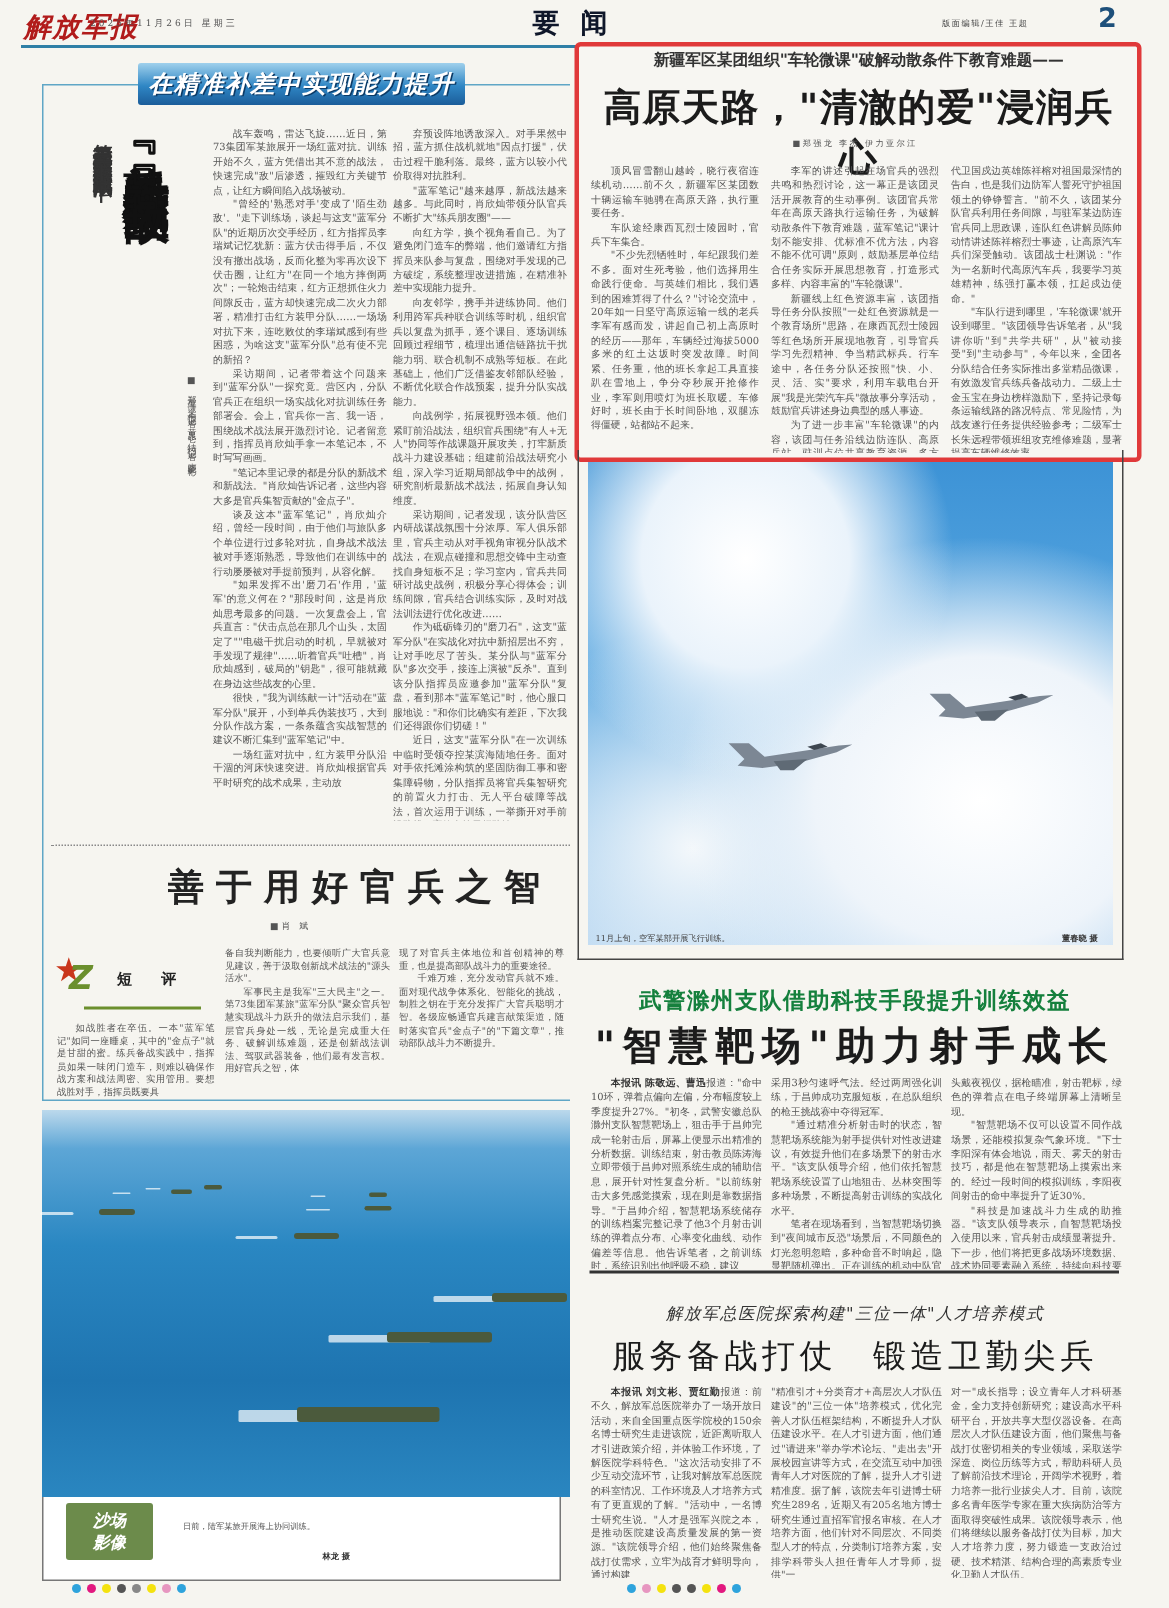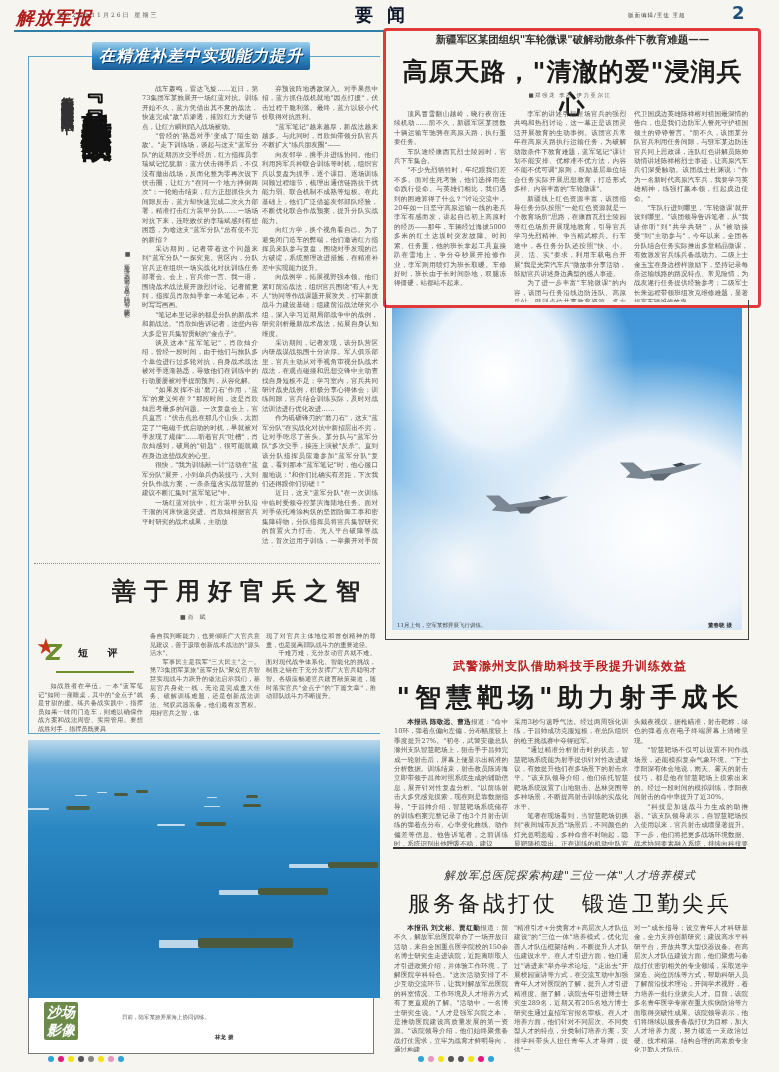--- a/index.html
+++ b/index.html
@@ -21,35 +21,35 @@
 .dotted-sep{left:34px;top:563px;width:346px;border-top:1px dotted #888}
 .commentary-title{left:100px;top:575px;width:280px;text-align:center;font-family:"DejaVu Sans",sans-serif;font-size:24px;font-weight:bold;color:#222;letter-spacing:8px}
 .commentary-byline{left:180px;top:613px;font-size:6px;color:#555;letter-spacing:2px}
 .star{left:36px;top:634px;color:#c9361c;font-size:22px}
 .z-mark{left:46px;top:640px;color:#6b8f2d;font-size:22px;font-family:"DejaVu Sans",sans-serif;font-weight:bold;font-style:italic}
 .review-label{left:78px;top:646px;font-family:"DejaVu Sans",sans-serif;font-weight:bold;font-size:10px;letter-spacing:8px;color:#222}
 .review-line{left:56px;top:671px;width:78px;height:2px;background:#6b8f2d}
 .sea-photo{left:28px;top:740px;width:352px;height:258px;background:linear-gradient(180deg,#bcd9ec 0%,#5da6d6 10%,#2a87c2 35%,#1e74b0 70%,#2a86c0 100%)}
 .sea-photo .boat{position:absolute;background:#4b5a3c;border-radius:2px;height:5px;box-shadow:-40px 1px 0 -1px rgba(255,255,255,.7)}
 .sea-caption-box{left:28px;top:998px;width:346px;height:56px;border:1px solid #777;border-top:none;background:#fff}
-.shachang{left:44px;top:1002px;width:34px;height:38px;background:#6c8b4b;color:#fff;font-family:"DejaVu Sans",sans-serif;font-weight:bold;font-style:italic;font-size:14px;display:flex;flex-direction:column;align-items:center;justify-content:flex-end;border-radius:2px}
+.shachang{left:44px;top:1002px;width:58px;height:38px;background:#6c8b4b;color:#fff;font-family:"DejaVu Sans",sans-serif;font-weight:bold;font-style:italic;font-size:11px;display:flex;flex-direction:column;align-items:center;justify-content:center;border-radius:2px}
 .sea-caption{left:122px;top:1014px;font-size:5.5px;color:#555}
 .sea-credit{left:215px;top:1034px;font-size:5.5px;color:#333;font-weight:bold}
 .color-dots{display:flex;gap:4px}
 .color-dots span{width:6px;height:6px;border-radius:50%;display:inline-block}
 .red-box{left:383px;top:28px;width:378px;height:280px;border:3px solid #e0393a;border-radius:4px;background:#f7f6f2}
 .feature-deck{left:395px;top:33px;width:355px;text-align:center;font-family:"DejaVu Sans",sans-serif;font-size:10.5px;font-weight:bold;color:#333}
 .feature-title{left:395px;top:55px;width:355px;text-align:center;font-family:"DejaVu Sans",sans-serif;font-size:25px;font-weight:bold;color:#1b1b1b;letter-spacing:1px}
 .feature-byline{left:470px;top:92px;width:200px;text-align:center;font-size:5.5px;color:#555;letter-spacing:1.5px}
 .jet-photo{left:392px;top:308px;width:350px;height:322px;background:radial-gradient(ellipse at 30% 20%,#fff 0%,#eaf3fb 20%,transparent 40%),radial-gradient(ellipse at 75% 70%,#fff 0%,#eef4fa 30%,transparent 55%),radial-gradient(ellipse at 20% 80%,#f4f8fb 0%,transparent 40%),linear-gradient(180deg,#3d93d6 0%,#57a6e0 40%,#a6cdee 100%)}
 .jet{position:absolute;width:110px;height:30px}
 .jet-frame{left:385px;top:300px;width:364px;height:340px;border-left:1px solid #444;border-right:1px solid #444;border-bottom:1px solid #444}
 .jet-caption{left:397px;top:622px;font-size:5.5px;color:#444}
 .jet-credit{left:708px;top:622px;font-size:5.5px;color:#333;font-weight:bold}
-.target-deck{left:385px;top:658px;width:370px;text-align:center;font-family:Liberation Mono, monospace;font-weight:bold;font-size:12px;color:#b91c1c;letter-spacing:1px}
+.target-deck{left:385px;top:658px;width:370px;text-align:center;font-family:Liberation Mono, monospace;font-weight:bold;font-size:15px;color:#15803d;letter-spacing:1px}
 .target-title{left:385px;top:680px;width:370px;text-align:center;font-family:"DejaVu Serif",serif;font-weight:bold;font-size:26px;color:#1b1b1b;letter-spacing:5px}
 .hr-thick{left:393px;top:847px;width:353px;height:2px;background:#333}
 .hospital-deck{left:385px;top:868px;width:370px;text-align:center;font-family:"DejaVu Serif",serif;font-style:italic;font-size:11px;color:#333;letter-spacing:1px}
 .hospital-title{left:385px;top:889px;width:370px;text-align:center;font-family:"DejaVu Sans",sans-serif;font-size:22px;color:#1b1b1b;letter-spacing:3px;word-spacing:14px}
 .lead{font-weight:bold;color:#333}
 </style>
 </head>
 <body>
 
 <div class="abs masthead-logo">解放军报</div>
@@ -71,22 +71,22 @@
   <p>采访期间，记者带着这个问题来到"蓝军分队"一探究竟。营区内，分队官兵正在组织一场实战化对抗训练任务部署会。会上，官兵你一言、我一语，围绕战术战法展开激烈讨论。记者留意到，指挥员肖欣灿手拿一本笔记本，不时写写画画。</p>
   <p>"笔记本里记录的都是分队的新战术和新战法。"肖欣灿告诉记者，这些内容大多是官兵集智贡献的"金点子"。</p>
   <p>谈及这本"蓝军笔记"，肖欣灿介绍，曾经一段时间，由于他们与旅队多个单位进行过多轮对抗，自身战术战法被对手逐渐熟悉，导致他们在训练中的行动屡屡被对手提前预判，从容化解。</p>
   <p>"如果发挥不出'磨刀石'作用，'蓝军'的意义何在？"那段时间，这是肖欣灿思考最多的问题。一次复盘会上，官兵直言："伏击点总在那几个山头，太固定了""电磁干扰启动的时机，早就被对手发现了规律"……听着官兵"吐槽"，肖欣灿感到，破局的"钥匙"，很可能就藏在身边这些战友的心里。</p>
   <p>很快，"我为训练献一计"活动在"蓝军分队"展开，小到单兵伪装技巧，大到分队作战方案，一条条蕴含实战智慧的建议不断汇集到"蓝军笔记"中。</p>
   <p>一场红蓝对抗中，红方装甲分队沿干涸的河床快速突进。肖欣灿根据官兵平时研究的战术成果，主动放</p>
 </div>
 <div class="abs body-col" style="left:262px;top:85px;width:116px;height:462px">
   <p>弃预设阵地诱敌深入。对手果然中招，蓝方抓住战机就地"因点打援"，伏击过程干脆利落。最终，蓝方以较小代价取得对抗胜利。</p>
   <p>"蓝军笔记"越来越厚，新战法越来越多。与此同时，肖欣灿带领分队官兵不断扩大"练兵朋友圈"——</p>
+  <p>向红方学，换个视角看自己。为了避免闭门造车的弊端，他们邀请红方指挥员来队参与复盘，围绕对手发现的己方破绽，系统整理改进措施，在精准补差中实现能力提升。</p>
   <p>向友邻学，携手并进练协同。他们利用跨军兵种联合训练等时机，组织官兵以复盘为抓手，逐个课目、逐场训练回顾过程细节，梳理出通信链路抗干扰能力弱、联合机制不成熟等短板。在此基础上，他们广泛借鉴友邻部队经验，不断优化联合作战预案，提升分队实战能力。</p>
-  <p>向红方学，换个视角看自己。为了避免闭门造车的弊端，他们邀请红方指挥员来队参与复盘，围绕对手发现的己方破绽，系统整理改进措施，在精准补差中实现能力提升。</p>
   <p>向战例学，拓展视野强本领。他们紧盯前沿战法，组织官兵围绕"有人+无人"协同等作战课题开展攻关，打牢新质战斗力建设基础；组建前沿战法研究小组，深入学习近期局部战争中的战例，研究剖析最新战术战法，拓展自身认知维度。</p>
   <p>采访期间，记者发现，该分队营区内研战谋战氛围十分浓厚。军人俱乐部里，官兵主动从对手视角审视分队战术战法，在观点碰撞和思想交锋中主动查找自身短板不足；学习室内，官兵共同研讨战史战例，积极分享心得体会；训练间隙，官兵结合训练实际，及时对战法训法进行优化改进……</p>
   <p>作为砥砺锋刃的"磨刀石"，这支"蓝军分队"在实战化对抗中新招层出不穷，让对手吃尽了苦头。某分队与"蓝军分队"多次交手，接连上演被"反杀"。直到该分队指挥员应邀参加"蓝军分队"复盘，看到那本"蓝军笔记"时，他心服口服地说："和你们比确实有差距，下次我们还得跟你们切磋！"</p>
   <p>近日，这支"蓝军分队"在一次训练中临时受领夺控某滨海陆地任务。面对对手依托滩涂构筑的坚固防御工事和密集障碍物，分队指挥员将官兵集智研究的前置火力打击、无人平台破障等战法，首次运用于训练，一举撕开对手前沿防线，高效夺控目标阵地。</p>
 </div>
 
 <div class="abs dotted-sep"></div>
 <div class="abs commentary-title">善于用好官兵之智</div>
 <div class="abs commentary-byline">■肖 斌</div>
 <div class="abs star">★</div>

